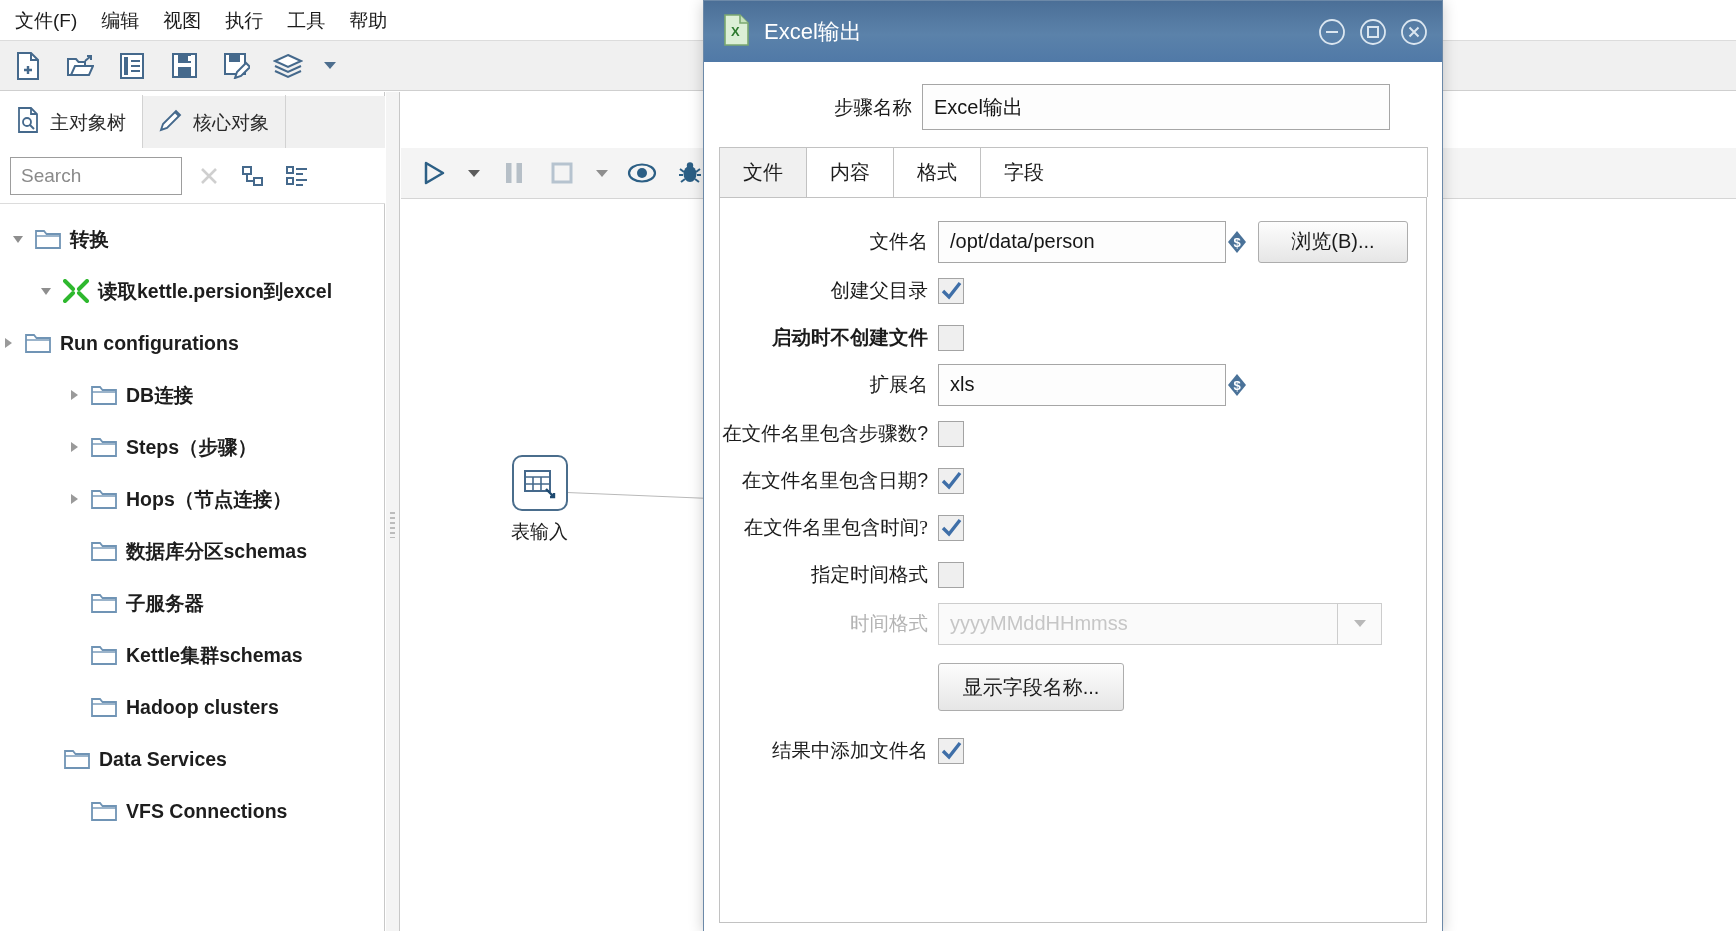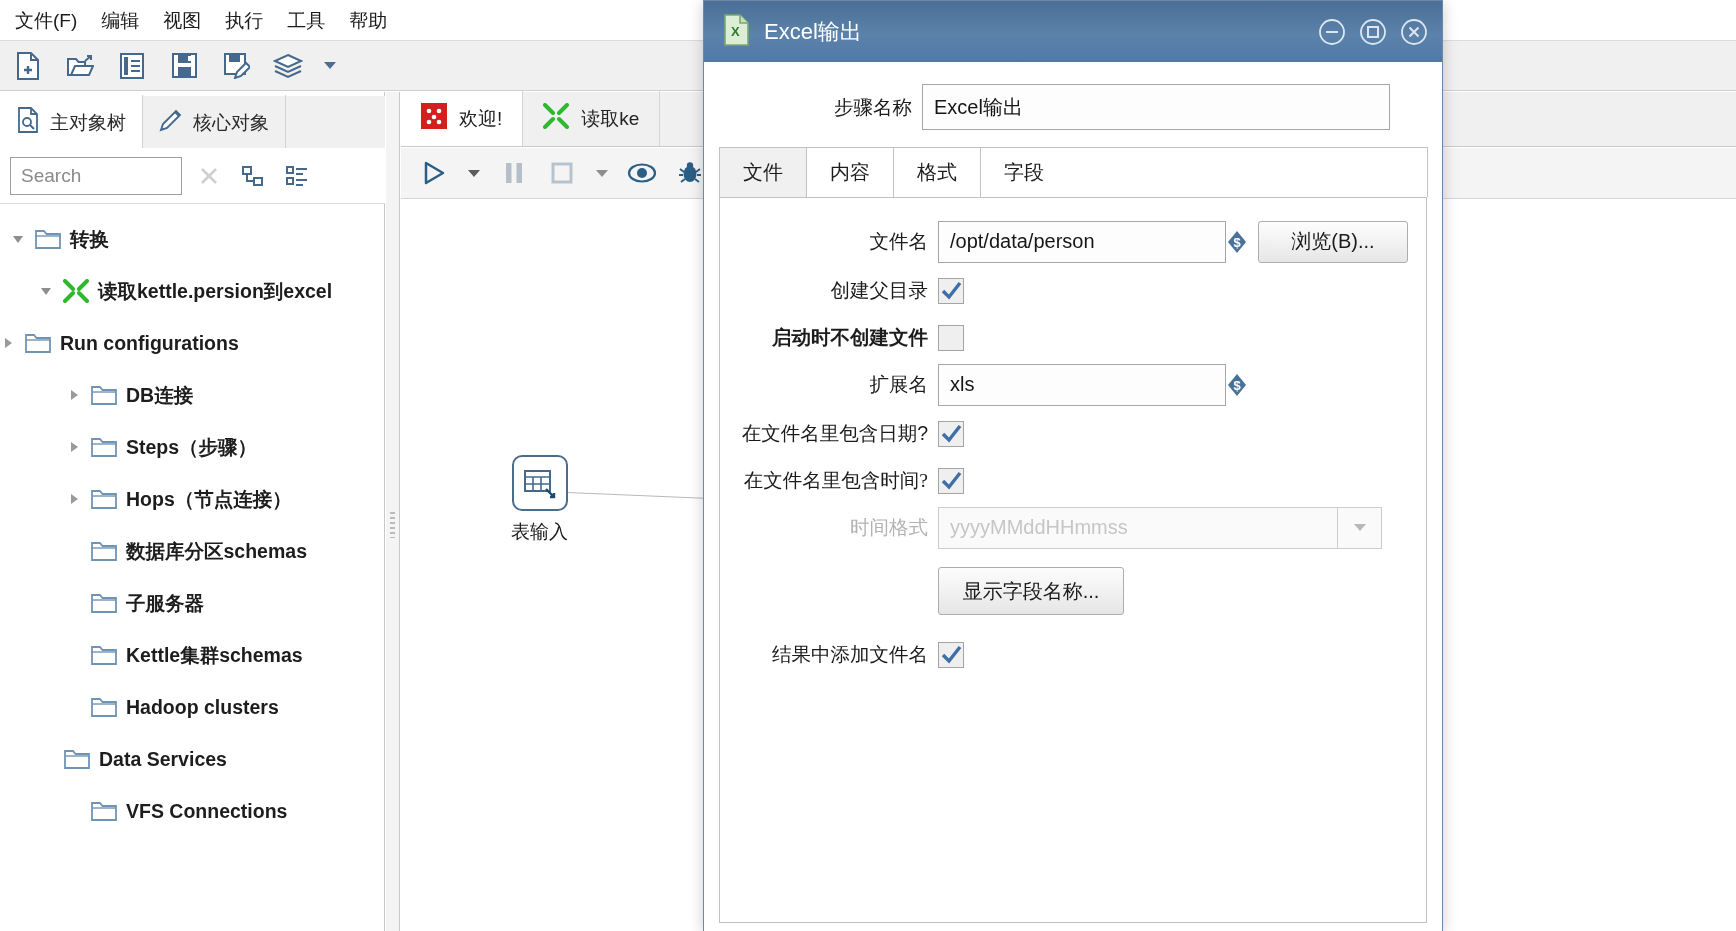--- a/index.html
+++ b/index.html
@@ -465,44 +465,20 @@
         </div>
       </div>
   </div>
 
   <div class="splitter">
     <div class="split-grip"></div>
   </div>
 
   <div class="editor">
 
-    <div class="ed-tabs">
-      <div class="ed-tab active">
-        <span>
-          <svg width="26" height="26" viewBox="0 0 26 26">
-              <rect width="26" height="26" fill="#d41f1f"></rect>
-              <circle cx="8" cy="8" r="2.3" fill="#fff"></circle>
-              <circle cx="18" cy="8" r="2.3" fill="#fff"></circle>
-              <circle cx="13" cy="14" r="2.3" fill="#fff"></circle>
-              <circle cx="8" cy="19" r="2.3" fill="#fff"></circle>
-              <circle cx="18" cy="19" r="2.3" fill="#fff"></circle>
-            </svg>
-        </span>
-        <span>欢迎!</span>
-      </div>
-      <div class="ed-tab">
-        <span>
-          <svg width="26" height="26" viewBox="0 0 26 26">
-              <path d="M2 2l8 8M24 2l-8 8M2 24l8-8M24 24l-8-8" stroke="#2eb82e" stroke-width="4" stroke-linecap="round"></path>
-            </svg>
-        </span>
-        <span>读取ke</span>
-      </div>
-      <div class="ed-tab filler"></div>
-    </div>
 
     <div class="ed-toolbar">
       <div class="et-btn">
         <svg width="26" height="26" viewBox="0 0 26 26">
             <path d="M5 3l17 10L5 23z" fill="none" stroke="#2c5f85" stroke-width="2.5" stroke-linejoin="round"></path>
           </svg>
       </div>
       <div class="et-caret">
           <div class="caret-dn" style="border-top-color:#5b5b5b;"></div>
         </div>
@@ -630,39 +606,47 @@
           <div class="lbl">扩展名</div>
           <div class="txt" style="width:288px;">xls</div>
           <div class="var-icon">
             <svg width="22" height="24" viewBox="0 0 22 24">
                 <path d="M11 1l9 11-9 11-9-11z" fill="#4a7299"></path>
                 <text x="7.5" y="17" font-family="Liberation Sans, sans-serif" font-size="13" font-weight="bold" fill="#fff">$</text>
               </svg>
           </div>
         </div>
 
+        <div class="row" style="margin-bottom:4px;">
+          <div class="lbl">在文件名里包含步骤数?</div>
+          <div class="chk"></div>
+        </div>
 
         <div class="row" style="margin-bottom:4px;">
           <div class="lbl">在文件名里包含日期?</div>
           <div class="chk">
             <svg width="22" height="20" viewBox="0 0 22 20">
                 <path d="M3 10l6 6L20 2" fill="none" stroke="#3f6fa8" stroke-width="3.4"></path>
               </svg>
           </div>
         </div>
 
         <div class="row" style="margin-bottom:4px;font-family:Liberation Serif, serif;">
           <div class="lbl">在文件名里包含时间?</div>
           <div class="chk">
             <svg width="22" height="20" viewBox="0 0 22 20">
                 <path d="M3 10l6 6L20 2" fill="none" stroke="#3f6fa8" stroke-width="3.4"></path>
               </svg>
           </div>
         </div>
 
+        <div class="row" style="margin-bottom:6px;">
+          <div class="lbl">指定时间格式</div>
+          <div class="chk"></div>
+        </div>
 
         <div class="row" style="margin-bottom:18px;">
           <div class="lbl dim">时间格式</div>
           <div class="txt dis" style="width:400px;">yyyyMMddHHmmss</div>
           <div class="combo-arrow">
               <div class="caret-dn" style="border-top-color:#b8b8b8;"></div>
             </div>
         </div>
 
         <div class="row" style="margin-bottom:18px;">

